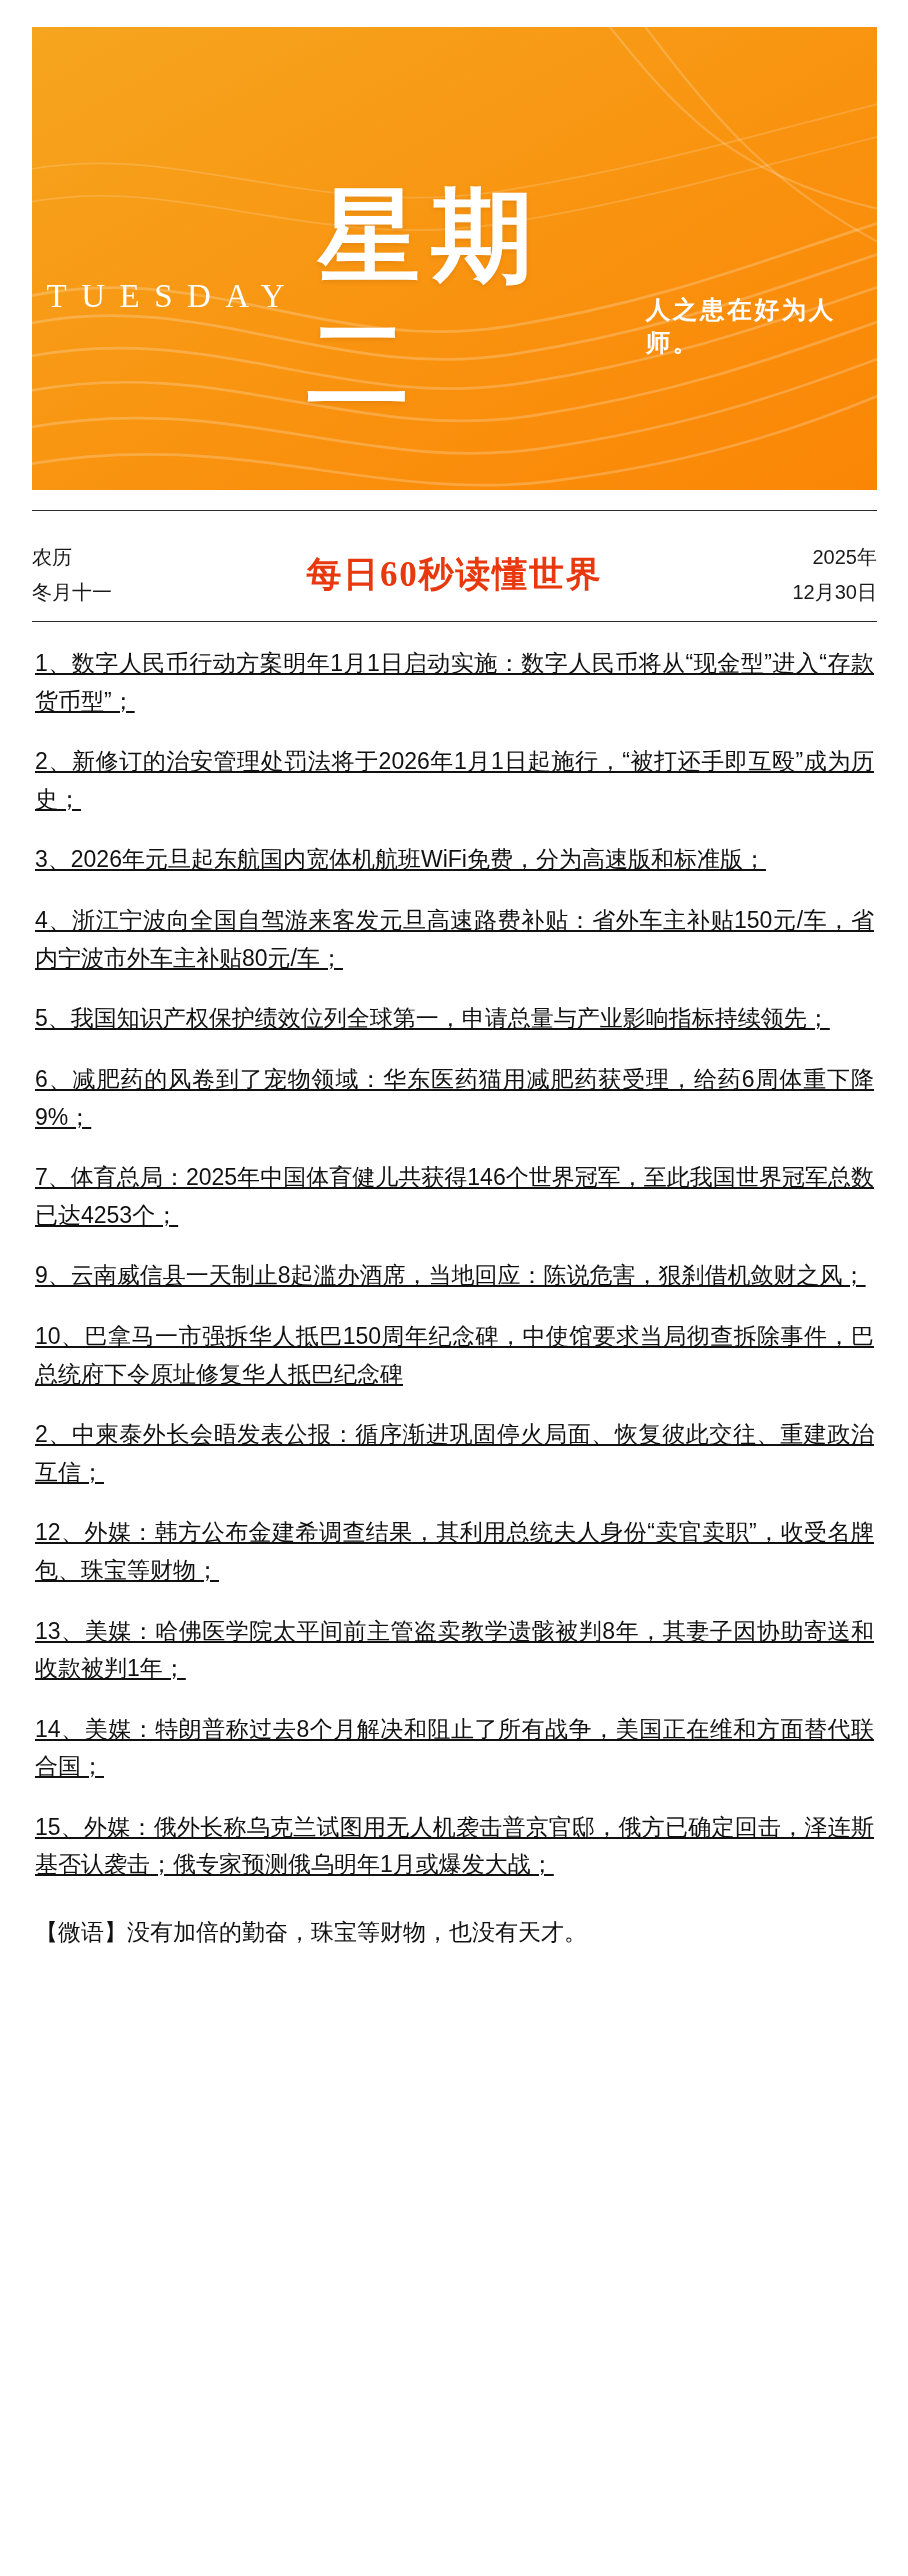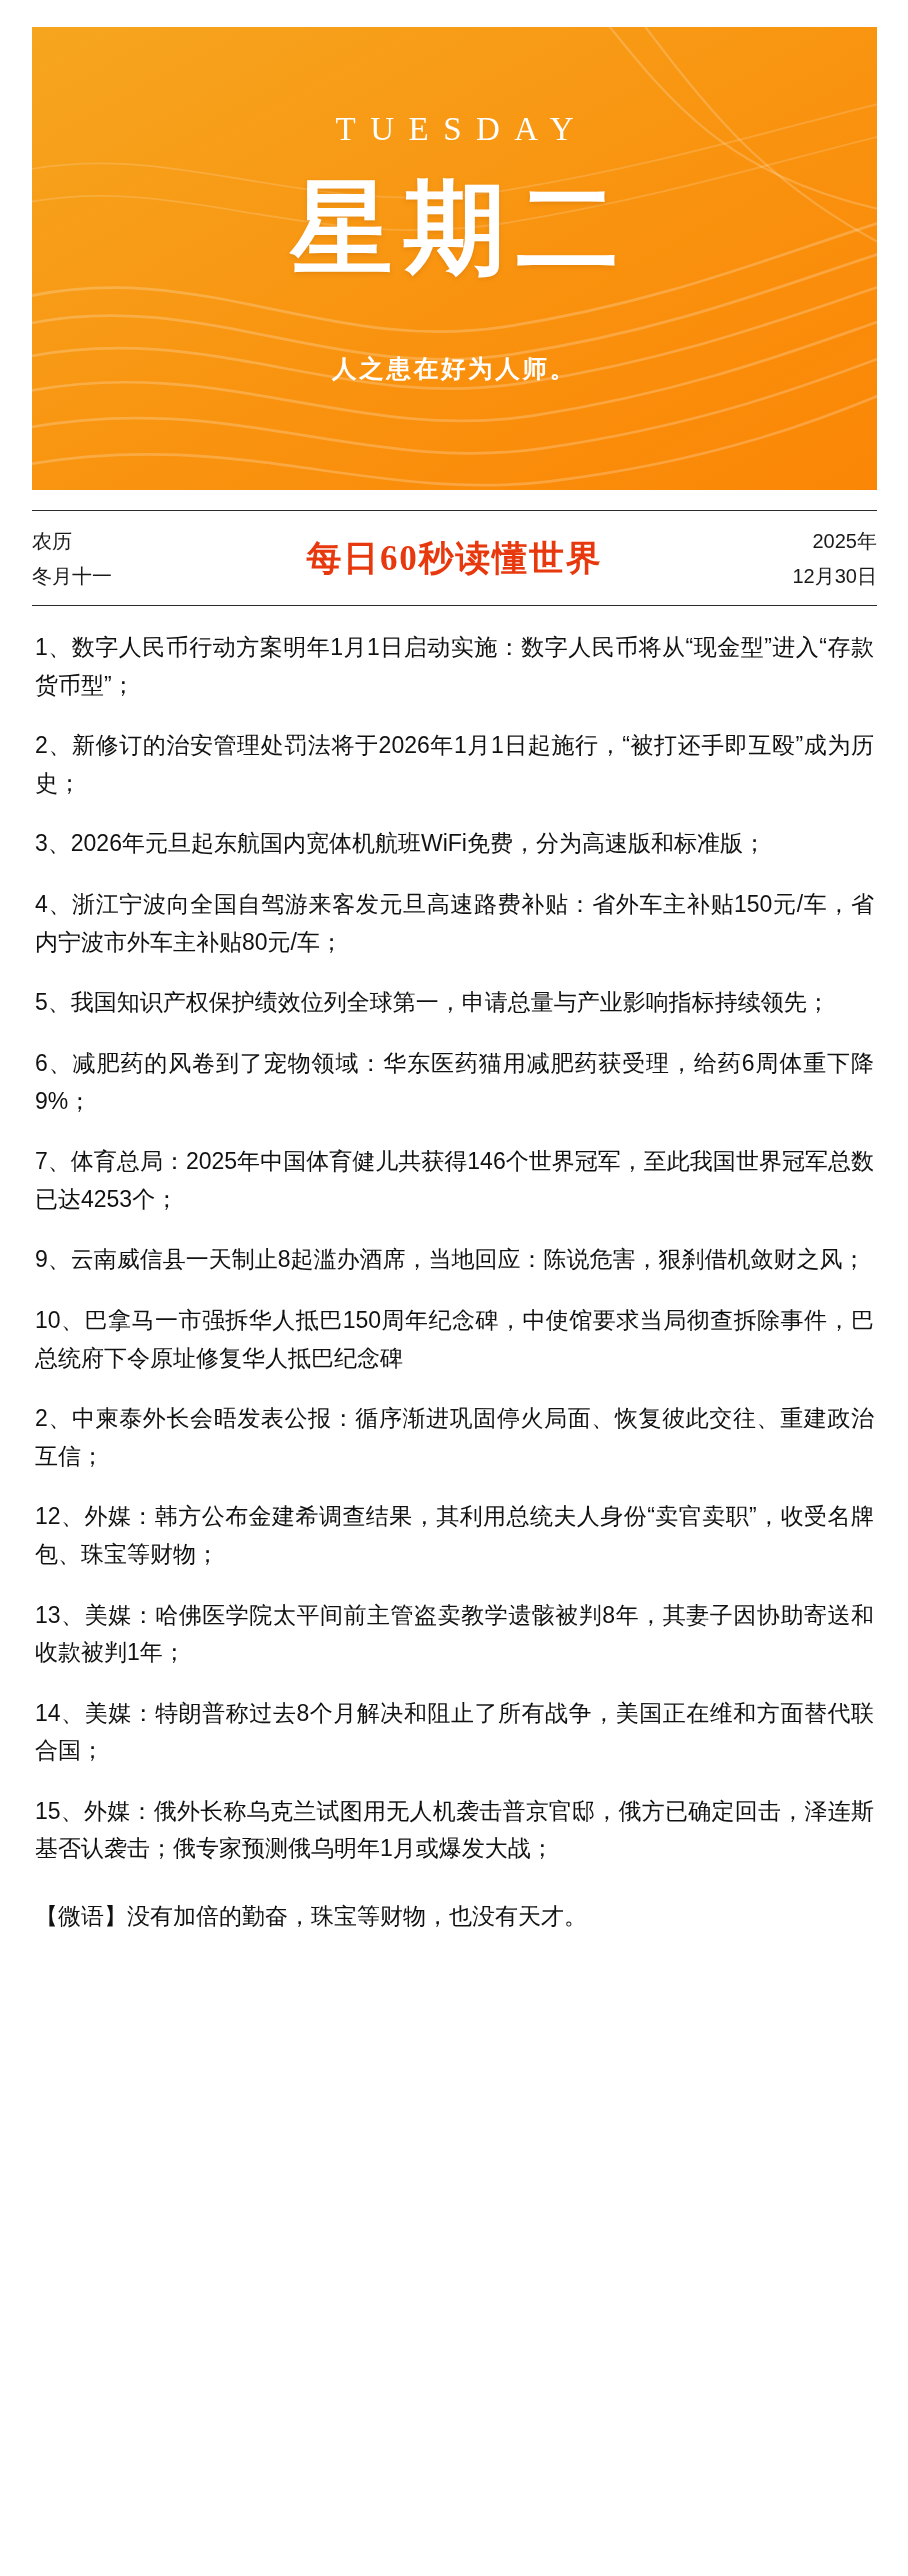--- a/index.html
+++ b/index.html
@@ -32,21 +32,21 @@
   .hero .swirls {
     position: absolute;
     inset: 0;
     pointer-events: none;
   }
   .hero-inner {
     position: relative;
     z-index: 3;
     height: 100%;
     display: flex;
-    flex-direction: column;
+    flex-direction: row;
     align-items: center;
     justify-content: flex-start;
     padding-top: 84px;
     box-sizing: border-box;
   }
   .weekday-en {
     color: #ffffff;
     font-family: "Liberation Serif", serif;
     font-size: 33px;
     letter-spacing: 14.5px;
@@ -73,21 +73,21 @@
     letter-spacing: 2.7px;
     margin-top: 51px;
   }
 
   
   .meta-rule {
     margin: 20px 32px 0 32px;
     border-top: 1.8px solid #2b2b2b;
   }
   .meta {
-    margin: 0 32px;
+    margin: 16px 32px;
     padding: 12.7px 0 11px 0;
     display: flex;
     align-items: center;
     justify-content: space-between;
     border-bottom: 1.8px solid #2b2b2b;
   }
   .meta-left, .meta-right {
     font-size: 20px;
     line-height: 1.75;
     color: #1a1a1a;
@@ -110,20 +110,21 @@
   .news {
     margin: 23.6px 35px 0 35px;
   }
   .news-item {
     font-size: 23px;
     line-height: 1.62;
     color: #111;
     margin-bottom: 23.6px;
     text-align: justify;
     font-family: "Liberation Sans", sans-serif;
+    text-decoration: underline;
   }
   .footer-note {
     margin: 31px 35px 0 35px;
     font-size: 23px;
     line-height: 1.62;
     color: #111;
     font-family: "Liberation Sans", sans-serif;
   }
 </style>
 </head>

